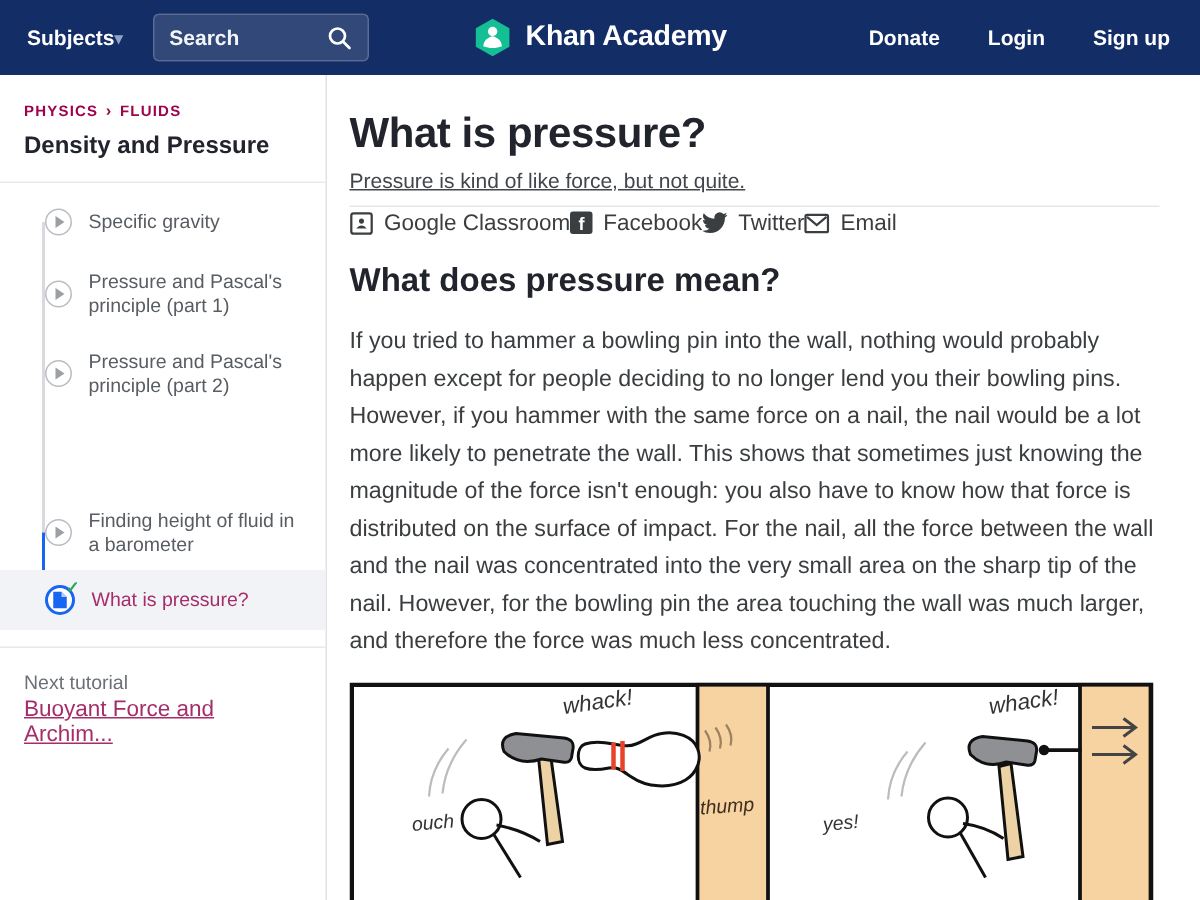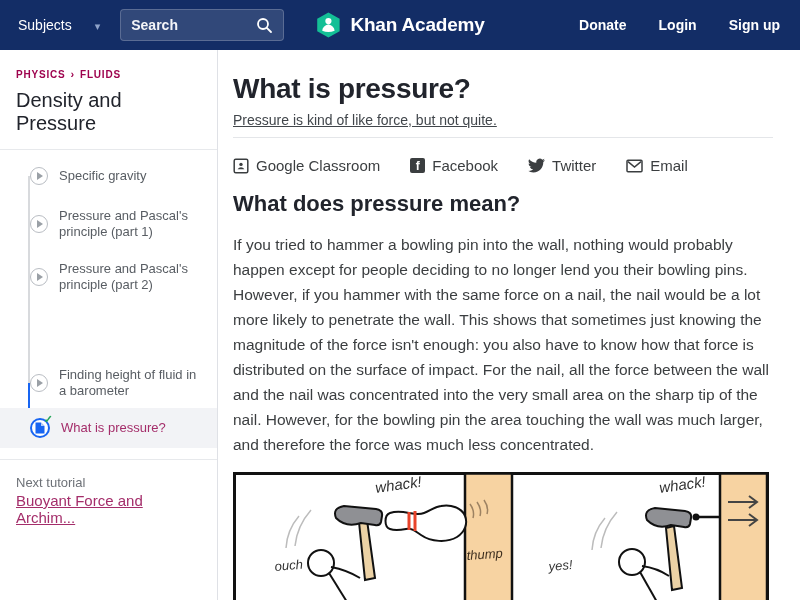--- a/index.html
+++ b/index.html
@@ -2,43 +2,43 @@
 <html><head>
 <meta charset="utf-8">
 <style>
   * { margin:0; padding:0; box-sizing:border-box; }
   html,body { width:800px; height:600px; overflow:hidden; background:#fff;
     font-family:"Liberation Sans", sans-serif; }
 
   
   .navbar { position:absolute; top:0; left:0; width:800px; height:50px;
     background:#132d66; display:flex; align-items:center; z-index:10; }
-  .subjects-btn { margin-left:18px; display:flex; align-items:center; gap:23px;
-    color:#fff; font-size:14px; font-weight:400; cursor:pointer; }
+  .subjects-btn { margin-left:18px; display:flex; align-items:center; gap:0;
+    color:#fff; font-size:14px; font-weight:700; cursor:pointer; }
   .caret { color:#8fa3c9; font-size:11px; line-height:1; padding-top:2px; }
-  .search-box { margin-left:20px; width:164px; height:32px;
+  .search-box { margin-left:20px; width:144px; height:32px;
     background:rgba(255,255,255,0.13); border:1px solid rgba(255,255,255,0.20);
     border-radius:4px; display:flex; align-items:center; padding:0 10px; }
   .search-box input { flex:1; min-width:0; background:transparent; border:none; outline:none;
     color:#fff; font-size:14px; font-weight:600; font-family:"Liberation Sans",sans-serif; }
   .search-box input::placeholder { color:rgba(255,255,255,0.95); }
   .brand { position:absolute; left:50%; transform:translateX(-50%);
     display:flex; align-items:center; gap:9px; color:#fff; font-weight:700;
     font-size:19px; letter-spacing:-0.2px; cursor:pointer; }
   .nav-links { margin-left:auto; margin-right:20px; display:flex; gap:32px; }
   .nav-link { color:#fff; font-size:14px; font-weight:700; cursor:pointer; }
 
   
   .sidebar { position:absolute; top:50px; left:0; width:218px; height:550px;
     background:#fff; border-right:1px solid #dfe1e6; }
   .crumbs { padding:18px 16px 0 16px; font-size:10px; font-weight:700;
     letter-spacing:0.8px; color:#9e034e; display:flex; gap:5px; align-items:center; }
   .crumb { cursor:pointer; }
   .crumb-sep { font-size:11px; }
-  .sidebar-title { padding:9px 16px 14px 16px; font-size:20px; font-weight:400;
+  .sidebar-title { padding:9px 16px 14px 16px; font-size:16px; font-weight:700;
     color:#21242c; border-bottom:1px solid #e7e9ec; }
   .lesson-list { position:relative; height:310px; border-bottom:1px solid #e7e9ec; }
   .track { position:absolute; left:28px; width:2px; background:#d8dadd; z-index:0; }
   .track.gray { top:26px; height:207px; }
   .track.blue { top:233px; height:45px; background:#1865f2; }
   .lesson { position:absolute; left:0; right:0; display:flex; align-items:center;
     gap:11px; padding-left:30px; padding-right:10px; cursor:pointer; }
   .lesson-label { font-size:13px; line-height:16px; color:#585d63; }
   .play-circle { position:relative; z-index:2; flex:0 0 18px; width:18px; height:18px;
     border:1.5px solid #b9bdc3; border-radius:50%; background:#fff;
@@ -55,21 +55,21 @@
   .next-tutorial { padding:15px 16px; }
   .next-label { font-size:13px; color:#6d7177; }
   .next-link { font-size:15px; color:#a42d6a; margin-top:2px; cursor:pointer;text-decoration:underline; }
 
   
   .main { position:absolute; top:50px; left:233px; width:540px; }
   .page-title { margin-top:22px; font-size:28px; line-height:34px; font-weight:700;
     color:#21242c; letter-spacing:-0.3px; }
   .page-subtitle { margin-top:6px; font-size:14px; color:#41464b;text-decoration:underline; }
   .rule { margin-top:9px; border:none; border-top:1px solid #e4e6e9; }
-  .share-row { margin-top:19px; display:flex; align-items:center; gap:30px; }
+  .share-row { margin-top:2px; display:flex; align-items:center; }
   .share-item { display:flex; align-items:center; gap:7px; cursor:pointer; }
   .share-label { font-size:15px; color:#3b3e40; }
   .fb-badge { width:15px; height:15px; background:#3b3e40; border-radius:2px;
     display:flex; align-items:center; justify-content:center;
     color:#fff; font-size:12px; font-weight:700; line-height:1; }
   .section-heading { margin-top:16px; font-size:22px; line-height:28px;
     font-weight:700; color:#21242c; }
   .body-text { margin-top:14px; font-size:15.5px; line-height:25px; color:#3b3e40; }
   .cartoon-wrap { margin-top:15px; }
   .hand { font-size:15px; font-style:italic; fill:#333;

